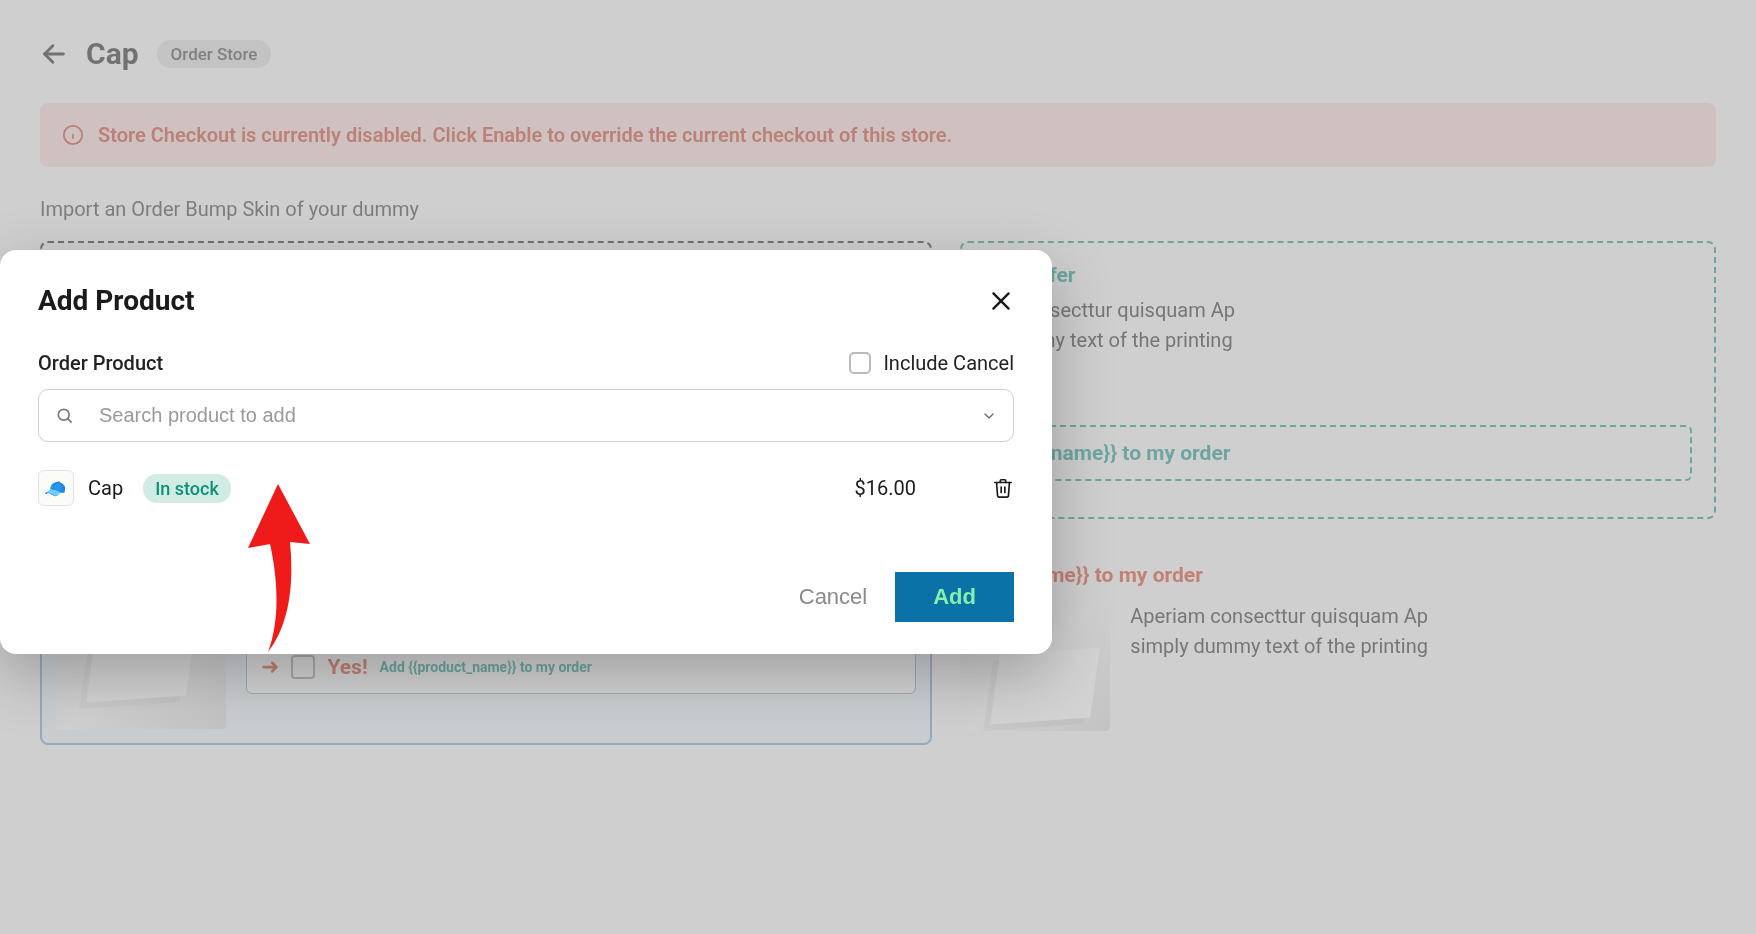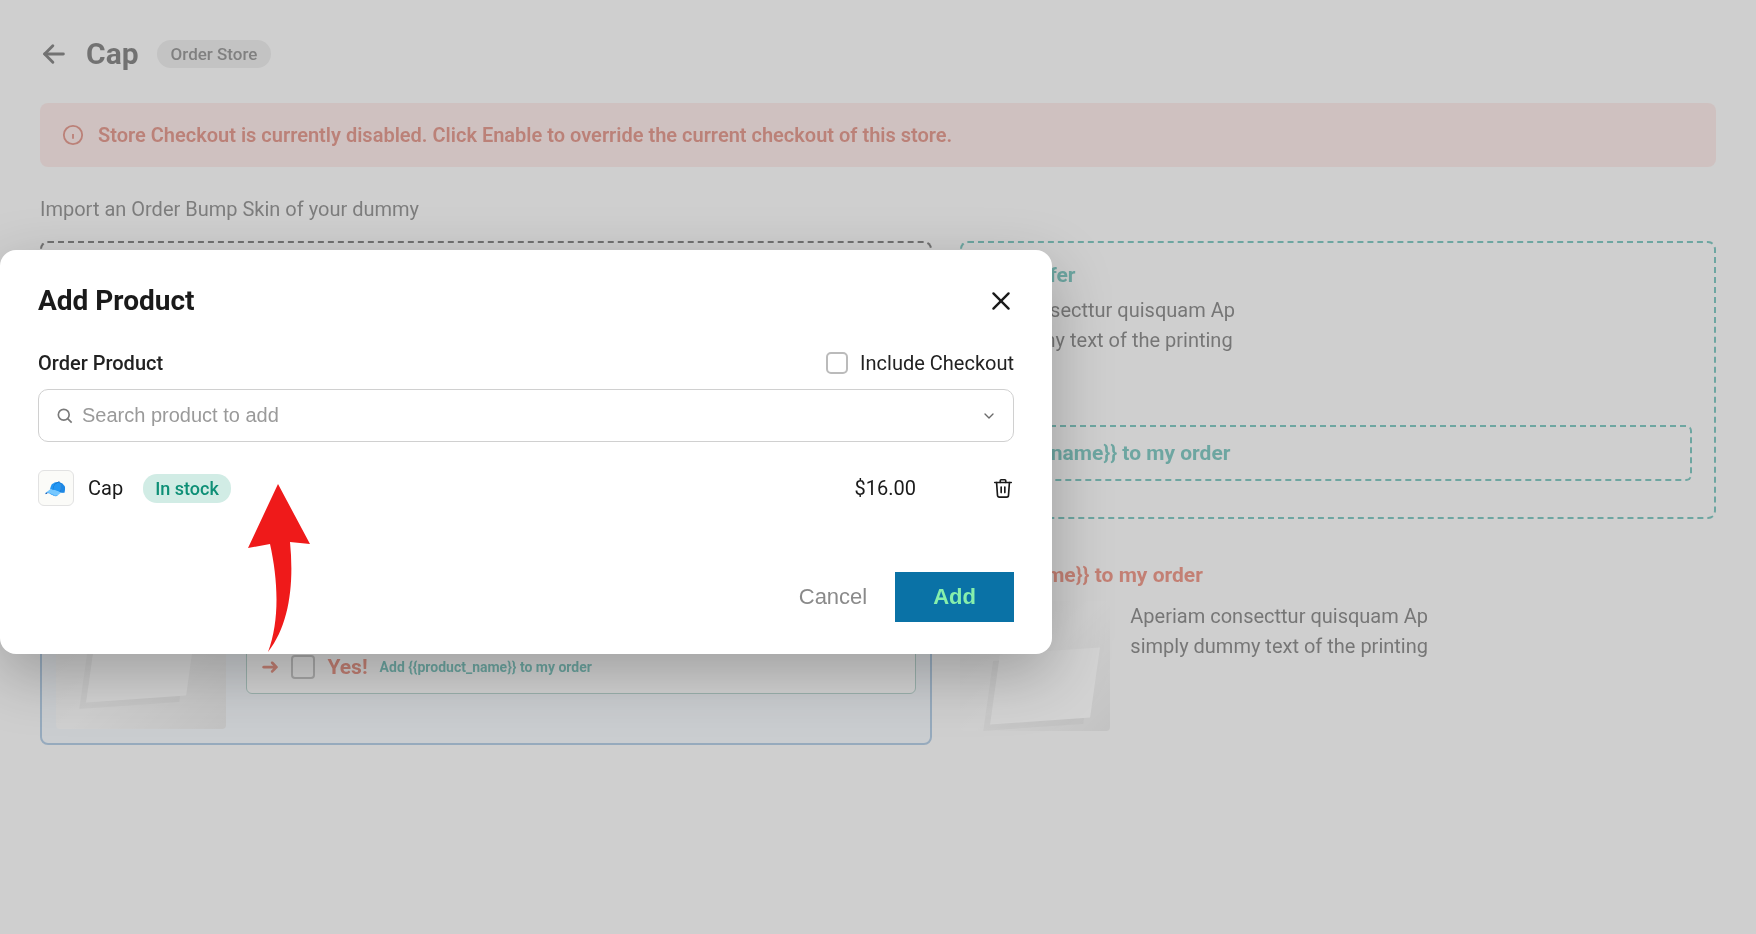--- a/index.html
+++ b/index.html
@@ -222,21 +222,21 @@
       border: 2px solid #bbb;
       border-radius: 5px;
     }
     .variant-label { font-size: 20px; color: #222; }
     .search-box {
       border: 1px solid #d0d0d0;
       border-radius: 10px;
       padding: 14px 16px;
       display: flex;
       align-items: center;
-      gap: 7px;
+      gap: 24px;
       margin-bottom: 18px;
     }
     .search-icon { width: 20px; height: 20px; flex-shrink: 0; }
     .search-input {
       flex: 1;
       border: none;
       outline: none;
       font-size: 20px;
       color: #333;
     }
@@ -396,21 +396,21 @@
       <svg class="modal-close" viewBox="0 0 24 24" fill="none" stroke="#1a1a1a" stroke-width="2.2" stroke-linecap="round">
           <line x1="5" y1="5" x2="19" y2="19"></line>
           <line x1="19" y1="5" x2="5" y2="19"></line>
         </svg>
     </div>
 
     <div class="select-row">
       <span class="select-label">Order Product</span>
       <div class="variant-wrap">
         <span class="variant-check"></span>
-        <span class="variant-label">Include Checkout</span>
+        <span class="variant-label">Include Cancel</span>
       </div>
     </div>
 
     <div class="search-box">
       <svg class="search-icon" viewBox="0 0 24 24" fill="none" stroke="#7a7a7a" stroke-width="2">
           <circle cx="10.5" cy="10.5" r="6.5"></circle>
           <line x1="20" y1="20" x2="15.2" y2="15.2"></line>
         </svg>
       <input class="search-input" placeholder="Search product to add" style="">
       <svg class="chev-down" viewBox="0 0 24 24" fill="none" stroke="#6a6a6a" stroke-width="2" stroke-linecap="round" stroke-linejoin="round">

